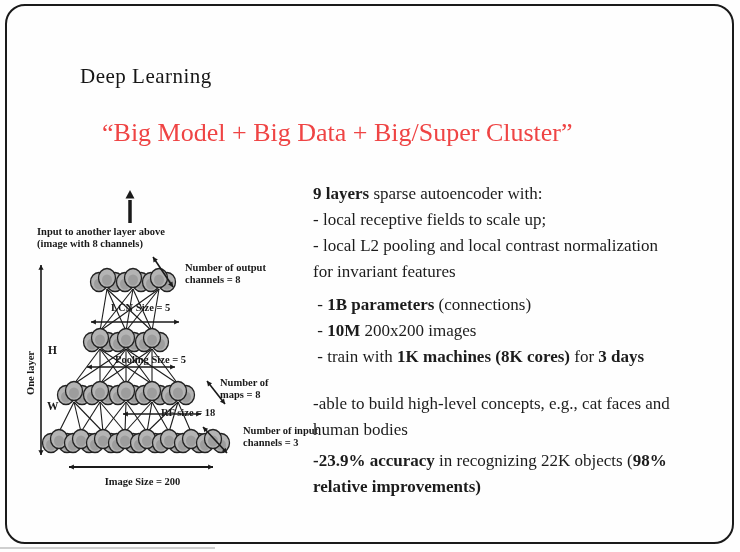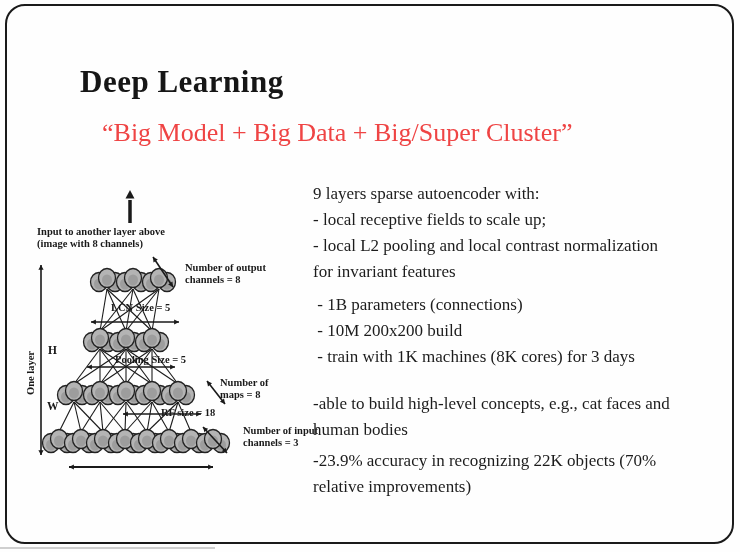--- a/index.html
+++ b/index.html
@@ -10,31 +10,31 @@
   }
   .frame{
     position:absolute;left:5px;top:4px;right:6px;bottom:8px;
     border:2px solid #1a1a1a;border-radius:20px;
   }
   .scanline{
     position:absolute;left:0;top:547px;width:215px;height:2px;background:#cfcfcf;
   }
   .title{
     position:absolute;left:80px;top:64px;margin:0;
-    font-size:31px;font-weight:bold;letter-spacing:.5px;color:#161616;
+    font-size:21px;font-weight:normal;letter-spacing:.5px;color:#161616;
   }
   .subtitle{
     position:absolute;left:102px;top:118px;
     font-size:26px;color:#ef4444;white-space:nowrap;
   }
   .bodytext{
     position:absolute;left:313px;top:181px;width:430px;
   }
   .tline{font-size:17px;line-height:26px;white-space:pre-wrap;}
-  .tline .b{font-weight:normal;margin-top:18px;}
+  .tline .b{font-weight:bold;margin-top:18px;}
   .gap-xs{margin-top:5px;}
   .gap-sm{margin-top:7px;}
   .gap-lg{margin-top:21px;}
   .diagram{
     position:absolute;left:25px;top:183px;width:310px;height:330px;
   }
   .diagram svg{position:absolute;left:0;top:0;}
   .dlbl{
     position:absolute;font-weight:bold;font-size:10.5px;line-height:12px;color:#191919;
   }
@@ -261,30 +261,31 @@
     <div>Input to another layer above</div>
     <div>(image with 8 channels)</div>
   </div>
 
   <div class="dlbl" style="left:160px;top:79px;width:100px">Number of output channels = 8</div>
   <div class="dlbl" style="left:86px;top:119px;width:90px">LCN Size = 5</div>
   <div class="dlbl" style="left:90px;top:171px;width:110px">Pooling Size = 5</div>
   <div class="dlbl" style="left:195px;top:194px;width:60px">Number of maps = 8</div>
   <div class="dlbl" style="left:136px;top:224px;width:90px">RF size = 18</div>
   <div class="dlbl" style="left:218px;top:242px;width:88px">Number of input channels = 3</div>
+  <div class="dlbl" style="left:40px;top:293px;width:155px;text-align:center">Image Size = 200</div>
   <div class="dlbl vert">One layer</div>
   <div class="dlbl axis" style="left:23px;top:161px">H</div>
   <div class="dlbl axis" style="left:22px;top:217px">W</div>
 </div>
 
 <div class="bodytext">
     <div class="tline"><span class="b">9 layers</span><span> sparse autoencoder with:</span></div>
     <div class="tline"><span>- local receptive fields to scale up;</span></div>
     <div class="tline"><span>- local L2 pooling and local contrast normalization</span></div>
     <div class="tline"><span>for invariant features</span></div>
     <div class="tline gap-sm"><span> - </span><span class="b">1B parameters</span><span> (connections)</span></div>
-    <div class="tline"><span> - </span><span class="b">10M</span><span> 200x200 build</span></div>
+    <div class="tline"><span> - </span><span class="b">10M</span><span> 200x200 images</span></div>
     <div class="tline"><span> - train with </span><span class="b">1K machines (8K cores)</span><span> for </span><span class="b">3 days</span></div>
     <div class="tline gap-lg"><span>-able to build high-level concepts, e.g., cat faces and</span></div>
     <div class="tline"><span>human bodies</span></div>
-    <div class="tline gap-xs"><span class="b">-23.9% accuracy</span><span> in recognizing 22K objects (</span><span class="b">70%</span></div>
+    <div class="tline gap-xs"><span class="b">-23.9% accuracy</span><span> in recognizing 22K objects (</span><span class="b">98%</span></div>
     <div class="tline"><span class="b">relative improvements)</span></div>
   </div>
 
 </body></html>

